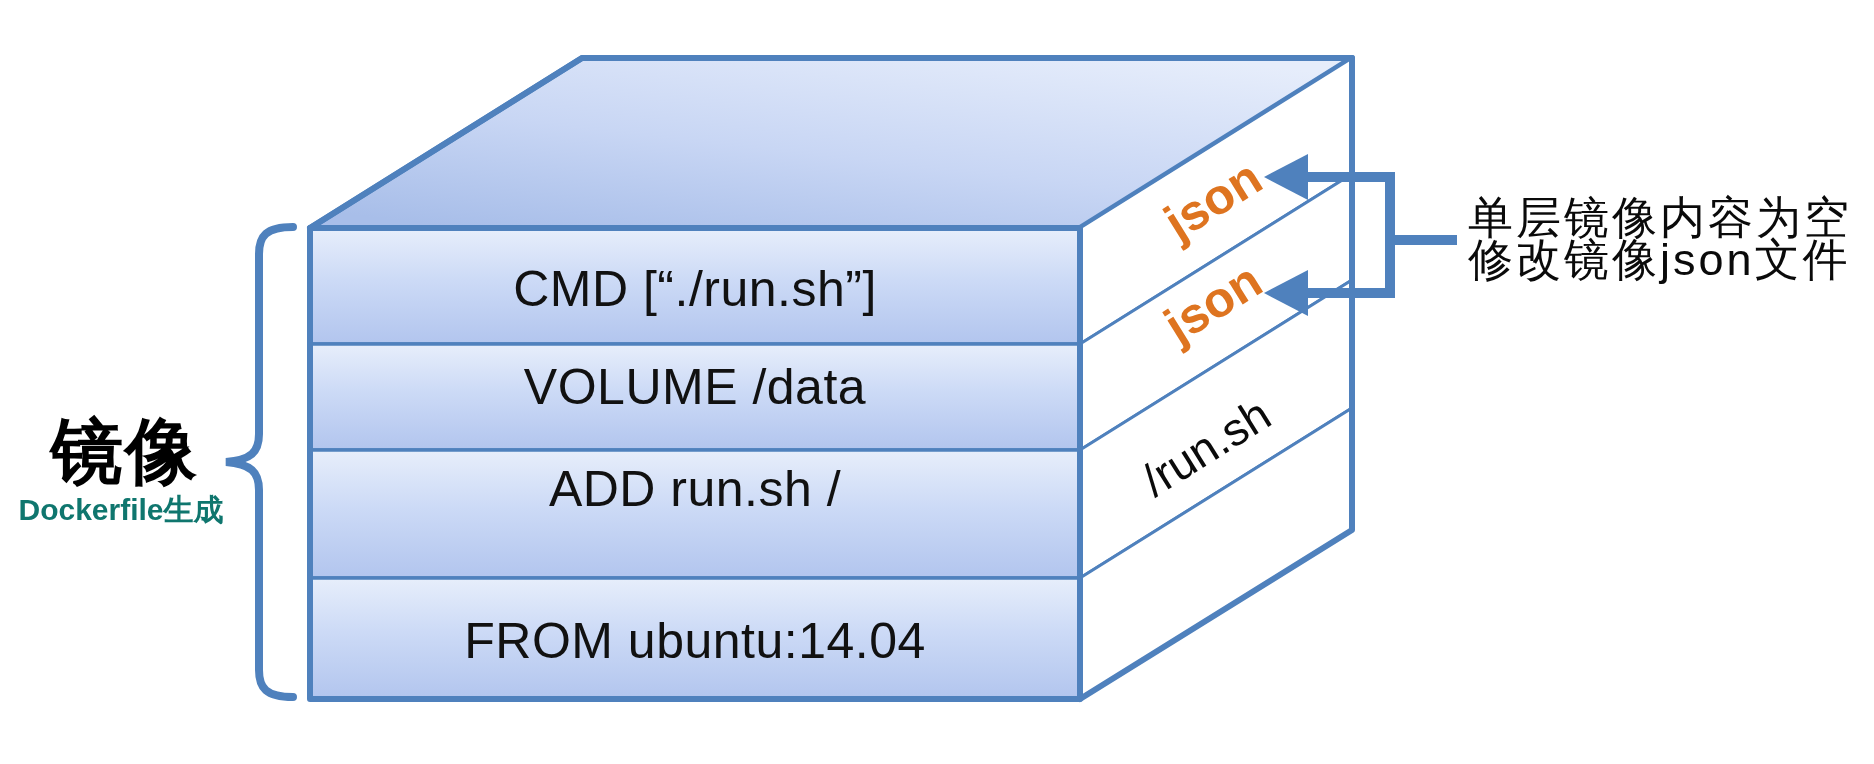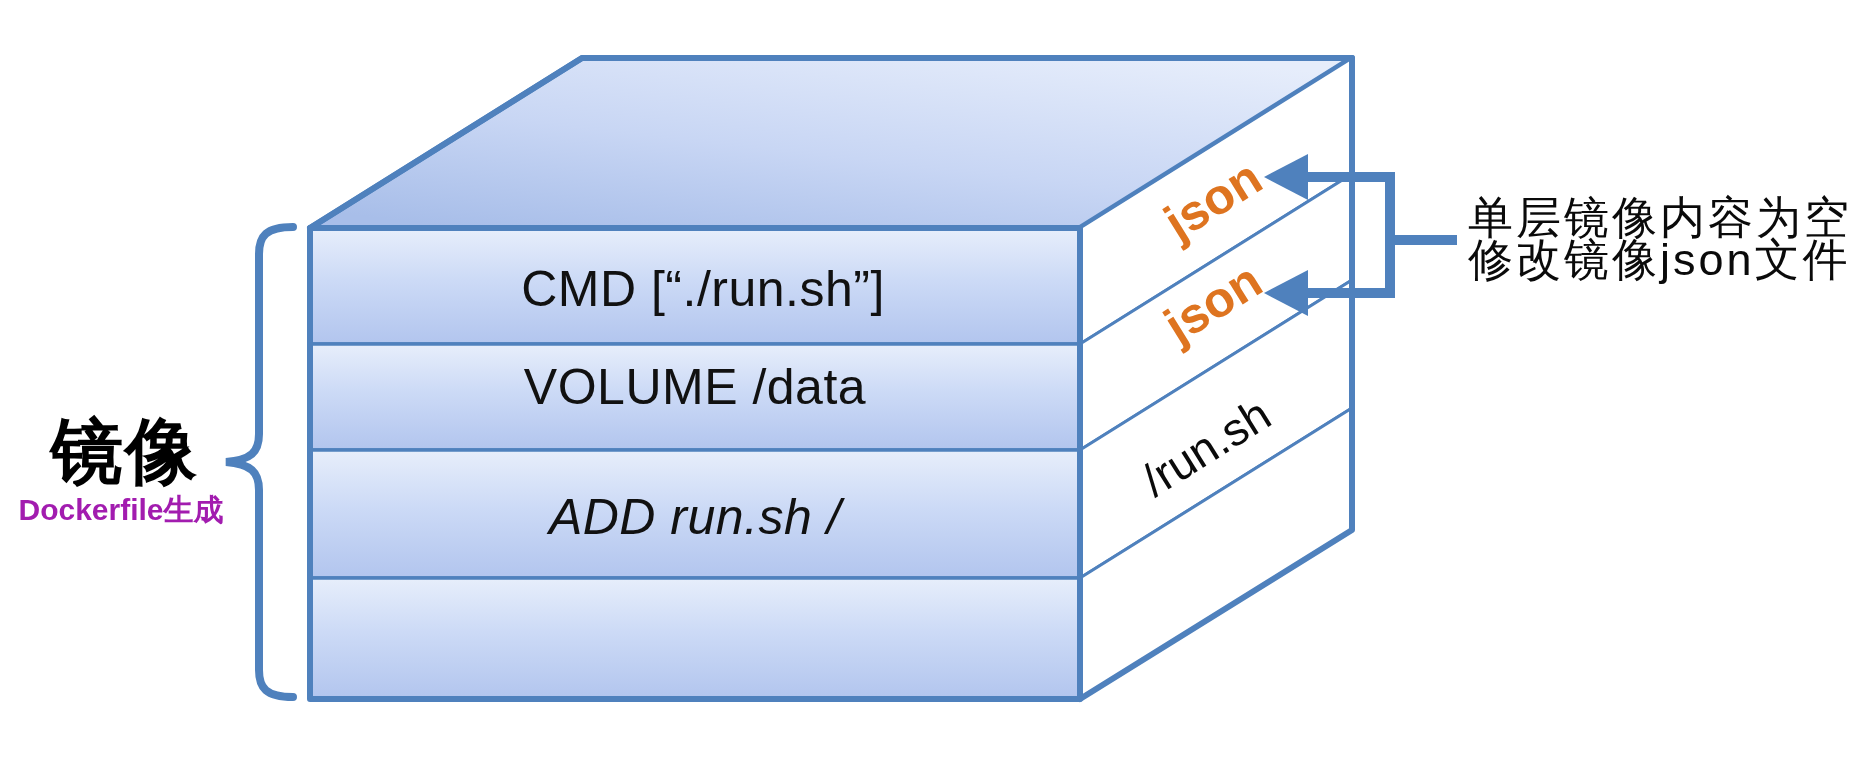--- a/index.html
+++ b/index.html
@@ -3,32 +3,32 @@
 <meta charset="utf-8">
 <style>
   html,body{margin:0;padding:0;background:#ffffff;}
   .canvas{
     position:relative;width:1874px;height:764px;background:#ffffff;overflow:hidden;
     font-family:"Liberation Sans", sans-serif;
   }
   .canvas svg{position:absolute;left:0;top:0;}
   .txt{position:absolute;white-space:nowrap;transform:translate(-50%,-50%);color:#111;}
   .front-label{font-size:50px;letter-spacing:0.5px;left:695px;}
-  .front-label.l0{top:289px;margin-left:8px;}
+  .front-label.l0{top:289px;}
   .front-label.l1{top:387px;}
-  .front-label.l2{top:517px;font-style:italic;}
+  .front-label.l2{top:489px;}
   .front-label.l3{top:641px;}
   .side-label{font-weight:700;font-size:50px;color:#de7420;
     transform:translate(-50%,-50%) rotate(-32deg);}
   .side-label.s0{left:1213px;top:200px;}
   .side-label.s1{left:1213px;top:303px;}
   .side-label.s2{left:1206px;top:447px;color:#0a0a0a;font-weight:400;font-size:46px;}
   .left-title{left:125px;top:452px;font-family:"Liberation Serif","DejaVu Serif",serif;
     font-weight:900;font-size:72px;letter-spacing:2px;color:#000;}
-  .left-subtitle{left:121px;top:510px;font-weight:700;font-size:30px;color:#a21caf;}
+  .left-subtitle{left:121px;top:510px;font-weight:700;font-size:30px;color:#0f766e;}
   .annot{position:absolute;left:1468px;white-space:nowrap;
     font-family:Liberation Sans, sans-serif;font-size:45px;
     letter-spacing:3px;color:#0a0a0a;}
   .annot.a1{top:188px;}
   .annot.a2{top:230px;}
 </style>
 </head>
 <body>
 
 <div class="canvas">
@@ -68,20 +68,21 @@
          L259,670 C259,688 266,697 293,697" fill="none" stroke="#4f81bd" stroke-width="8" stroke-linecap="round"></path>
 
     <path d="M1452,240 L1390,240 M1390,177 L1390,293 M1390,177 L1302,177 M1390,293 L1302,293" fill="none" stroke="#4f81bd" stroke-width="10" stroke-linecap="square"></path>
     <polygon points="1264,177 1308,154 1308,200" fill="#4f81bd"></polygon>
     <polygon points="1264,293 1308,270 1308,316" fill="#4f81bd"></polygon>
   </svg>
 
   <div class="txt front-label l0">CMD [“./run.sh”]</div>
   <div class="txt front-label l1">VOLUME /data</div>
   <div class="txt front-label l2">ADD run.sh /</div>
+  <div class="txt front-label l3">FROM ubuntu:14.04</div>
 
   <div class="txt side-label s0">json</div>
   <div class="txt side-label s1">json</div>
   <div class="txt side-label s2">/run.sh</div>
 
   <div class="txt left-title">镜像</div>
   <div class="txt left-subtitle">Dockerfile生成</div>
 
   <div class="annot a1">单层镜像内容为空</div>
   <div class="annot a2">修改镜像json文件</div>

